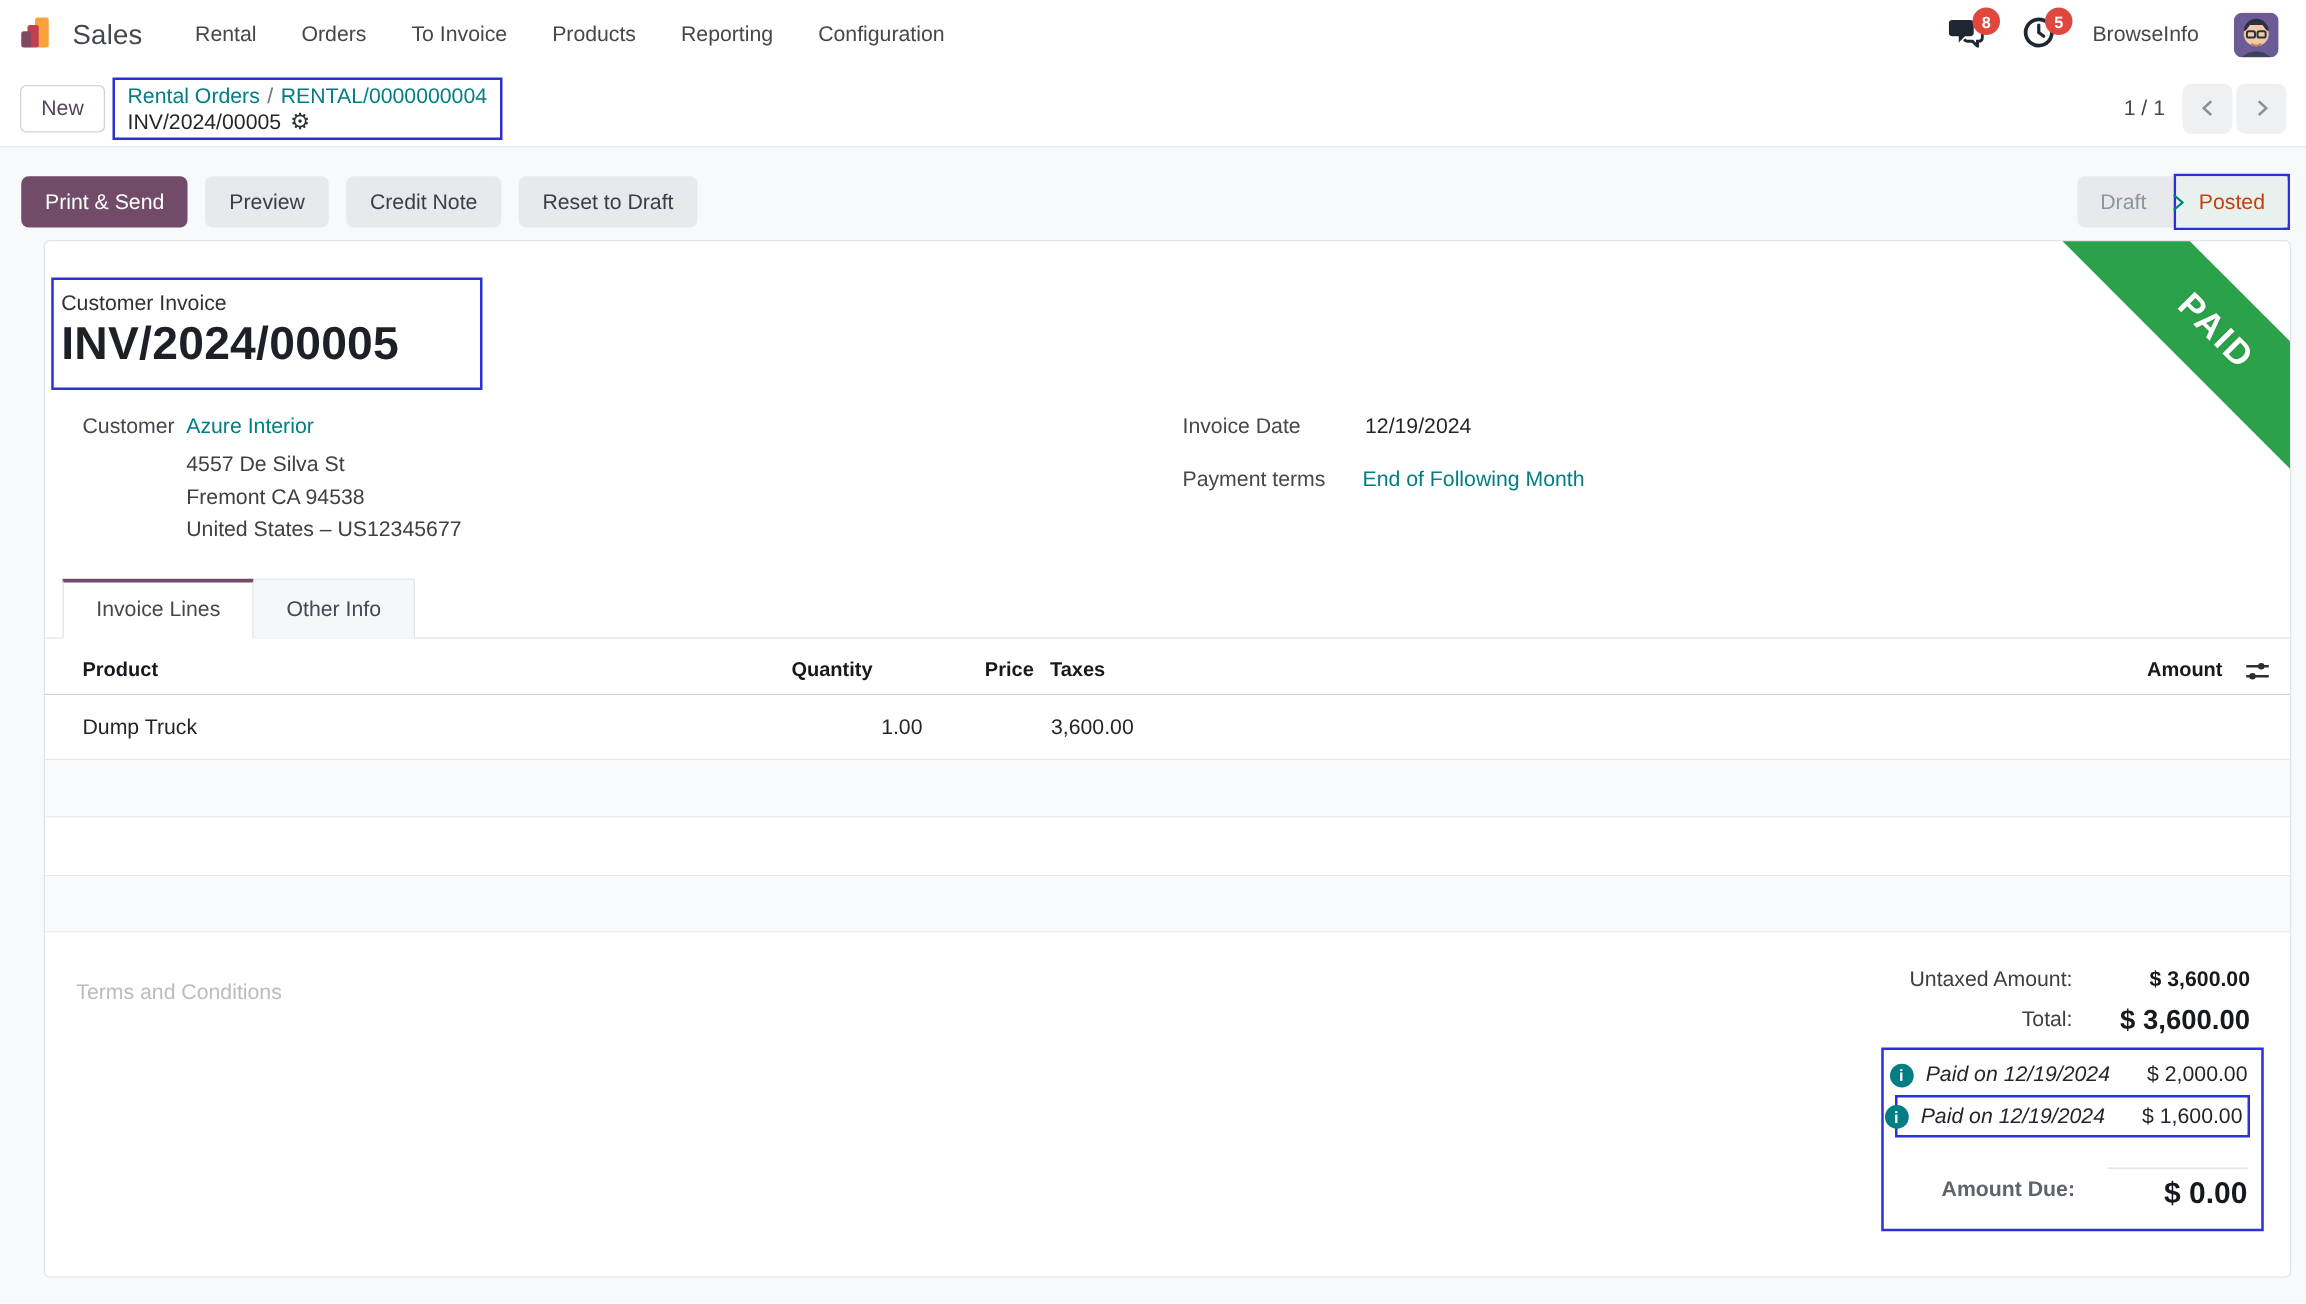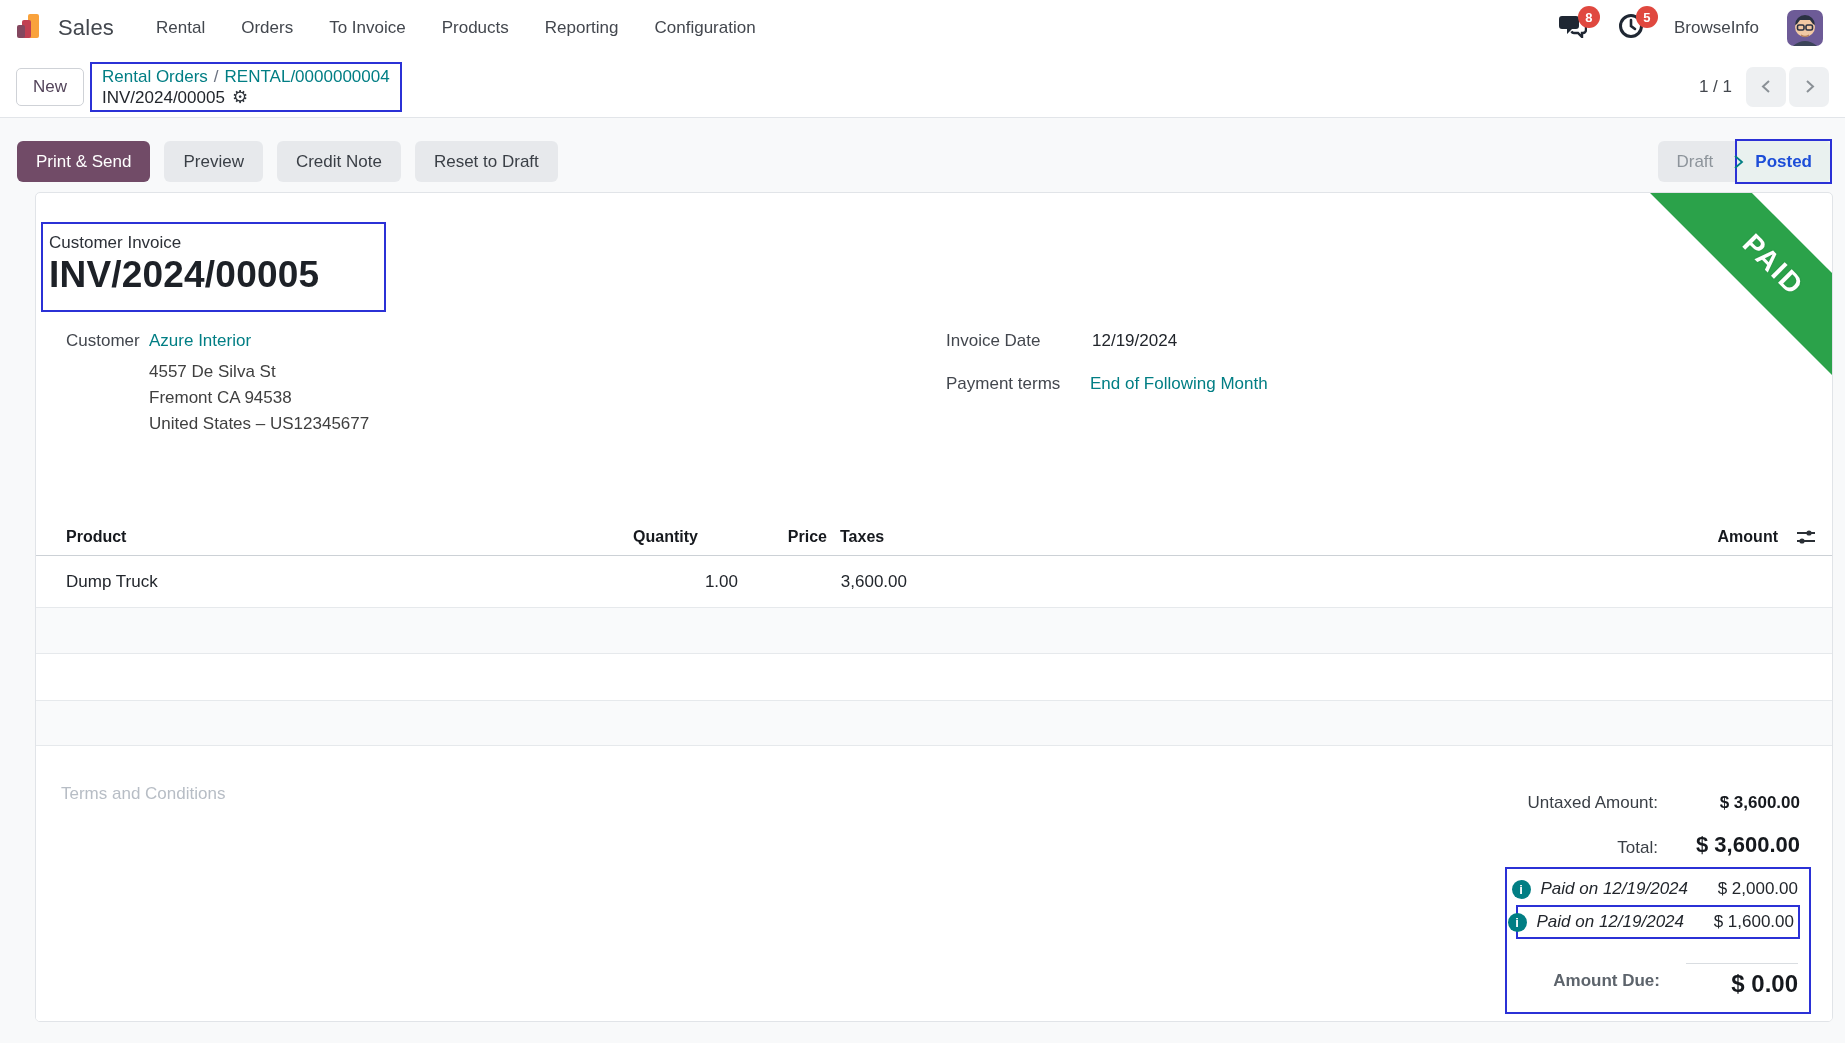--- a/index.html
+++ b/index.html
@@ -44,21 +44,21 @@
   .body-bg { position:absolute; top:118px; left:0; width:100%; height:925px; background:#f8f9fa; }
   .action-bar { position:absolute; top:23px; left:17px; display:flex; gap:14px; }
   .btn { height:41px; padding:0 19px; font-size:17px; border:none; border-radius:6px; cursor:pointer;
          font-family:inherit; color:#3a3f46; background:#e7e9ec; }
   .btn-primary { background:var(--primary_purple,#714B67); color:#fff; }
   .statusbar { position:absolute; top:23px; right:13px; display:flex; align-items:center; height:41px; }
   .status-step { height:41px; display:flex; align-items:center; padding:0 18px; font-size:17px; }
   .status-draft { background:#e7e9ec; color:#8d949b; border-radius:6px 0 0 6px; padding-right:24px; }
   .status-arrow { width:14px; height:14px; margin:0 -8px 0 -6px; z-index:2; }
   .status-posted-wrap { margin-left:-2px; }
-  .status-posted { background:#e9f1ef; color:#1d4ed8; font-weight:bold; border-radius:0 4px 4px 0; }
+  .status-posted { background:#e9f1ef; color:#c2410c; font-weight:normal; border-radius:0 4px 4px 0; }
 
   
   .sheet { position:absolute; top:74px; left:35px; width:1798px; height:830px; background:#fff;
            border:1px solid #e1e4e8; border-radius:5px; overflow:hidden; }
   .ribbon { position:absolute; top:36px; right:-141px; width:400px; height:72px;
             background:var(--ribbon_green,#2ba24a); transform:rotate(45deg);
             display:flex; align-items:center; justify-content:center;
             color:#fff; font-size:28px; font-weight:bold; letter-spacing:2px; z-index:5;
             text-shadow:0 0 2px rgba(0,0,0,.15); }
   .anno-title { position:absolute; top:29px; left:5px; width:345px; height:90px; padding:9px 0 0 6px; }
@@ -93,21 +93,21 @@
   .stripe { position:absolute; left:0; width:100%; border-bottom:1px solid #e6e9ec; }
   .s1 { top:415px; height:46px; background:#f9fafb; }
   .s2 { top:461px; height:47px; background:#fff; }
   .s3 { top:508px; height:45px; background:#f9fafb; }
   .link-teal { color:var(--accent_teal,#017e84); cursor:pointer; }
 
   
   .bottom { position:absolute; top:553px; left:0; width:100%; height:277px; background:#fff; }
   .terms-ph { position:absolute; top:38px; left:25px; font-size:17px; color:#b7bdc5; cursor:text; }
   .totals { position:absolute; top:28px; right:21px; width:430px; }
-  .t-row { display:flex; justify-content:flex-end; align-items:flex-end; padding-right:11px; margin-bottom:9px;margin-top:19px; }
+  .t-row { display:flex; justify-content:flex-end; align-items:center; padding-right:11px; margin-bottom:9px; }
   .t-label { font-size:17px; color:#3a3f46; }
   .t-val { font-size:17px; font-weight:bold; color:#16191e; min-width:142px; text-align:right; }
   .t-total-val { font-size:22px; min-width:142px; }
   .paid-box { margin-top:8px; margin-left:auto; width:306px; padding:7px 9px 14px 9px; }
   .pay-line { display:flex; justify-content:flex-end; align-items:center; gap:10px; padding:3px 2px; }
   .info-icon { width:19px; height:19px; border-radius:50%; background:var(--accent_teal,#017e84); color:#fff;
                font-size:13px; font-weight:bold; display:flex; align-items:center; justify-content:center;
                font-style:normal; cursor:pointer; flex:0 0 auto; }
   .pay-text { font-size:17px; font-style:italic; color:#22262c; white-space:nowrap; cursor:pointer; }
   .pay-amount { font-size:17px; color:#22262c; min-width:100px; text-align:right; }
@@ -236,20 +236,24 @@
         <div class="addr-line">4557 De Silva St</div>
         <div class="addr-line">Fremont CA 94538</div>
         <div class="addr-line">United States – US12345677</div>
       </div>
 
       <span class="pos field-label" style="top:138px; left:910px;">Invoice Date</span>
       <span class="pos field-value" style="top:138px; left:1056px;">12/19/2024</span>
       <span class="pos field-label" style="top:181px; left:910px;">Payment terms</span>
       <a class="pos field-link" style="top:181px; left:1054px;">End of Following Month</a>
 
+      <div class="tabs">
+        <div class="tab tab-active">Invoice Lines</div>
+        <div class="tab tab-idle">Other Info</div>
+      </div>
 
       <div class="thead grid-row">
         <div class="c c-product">Product</div>
         <div class="c c-right">Quantity</div>
         <div class="c c-right">Price</div>
         <div class="c c-taxes">Taxes</div>
         <div class="c c-right">Amount</div>
         <div class="c c-icon">
           <svg width="20" height="18" viewBox="0 0 20 18">
             <line x1="1" y1="5" x2="19" y2="5" stroke="#2b3036" stroke-width="2"></line>

